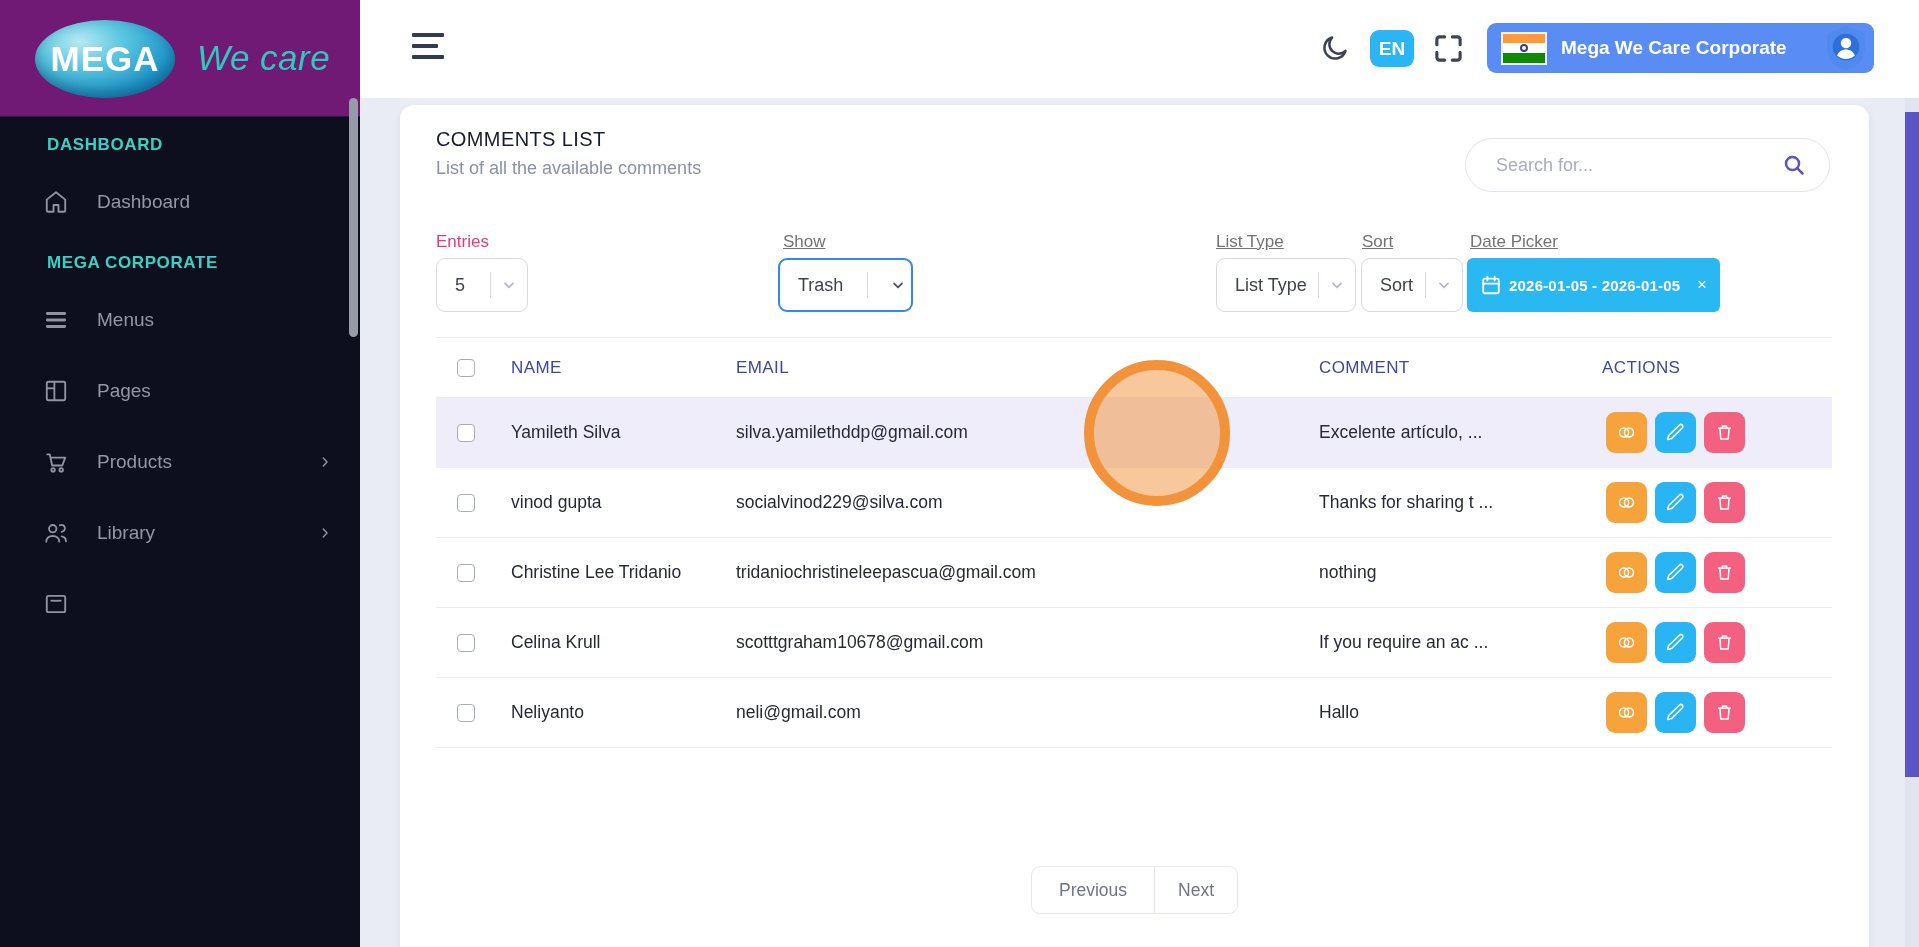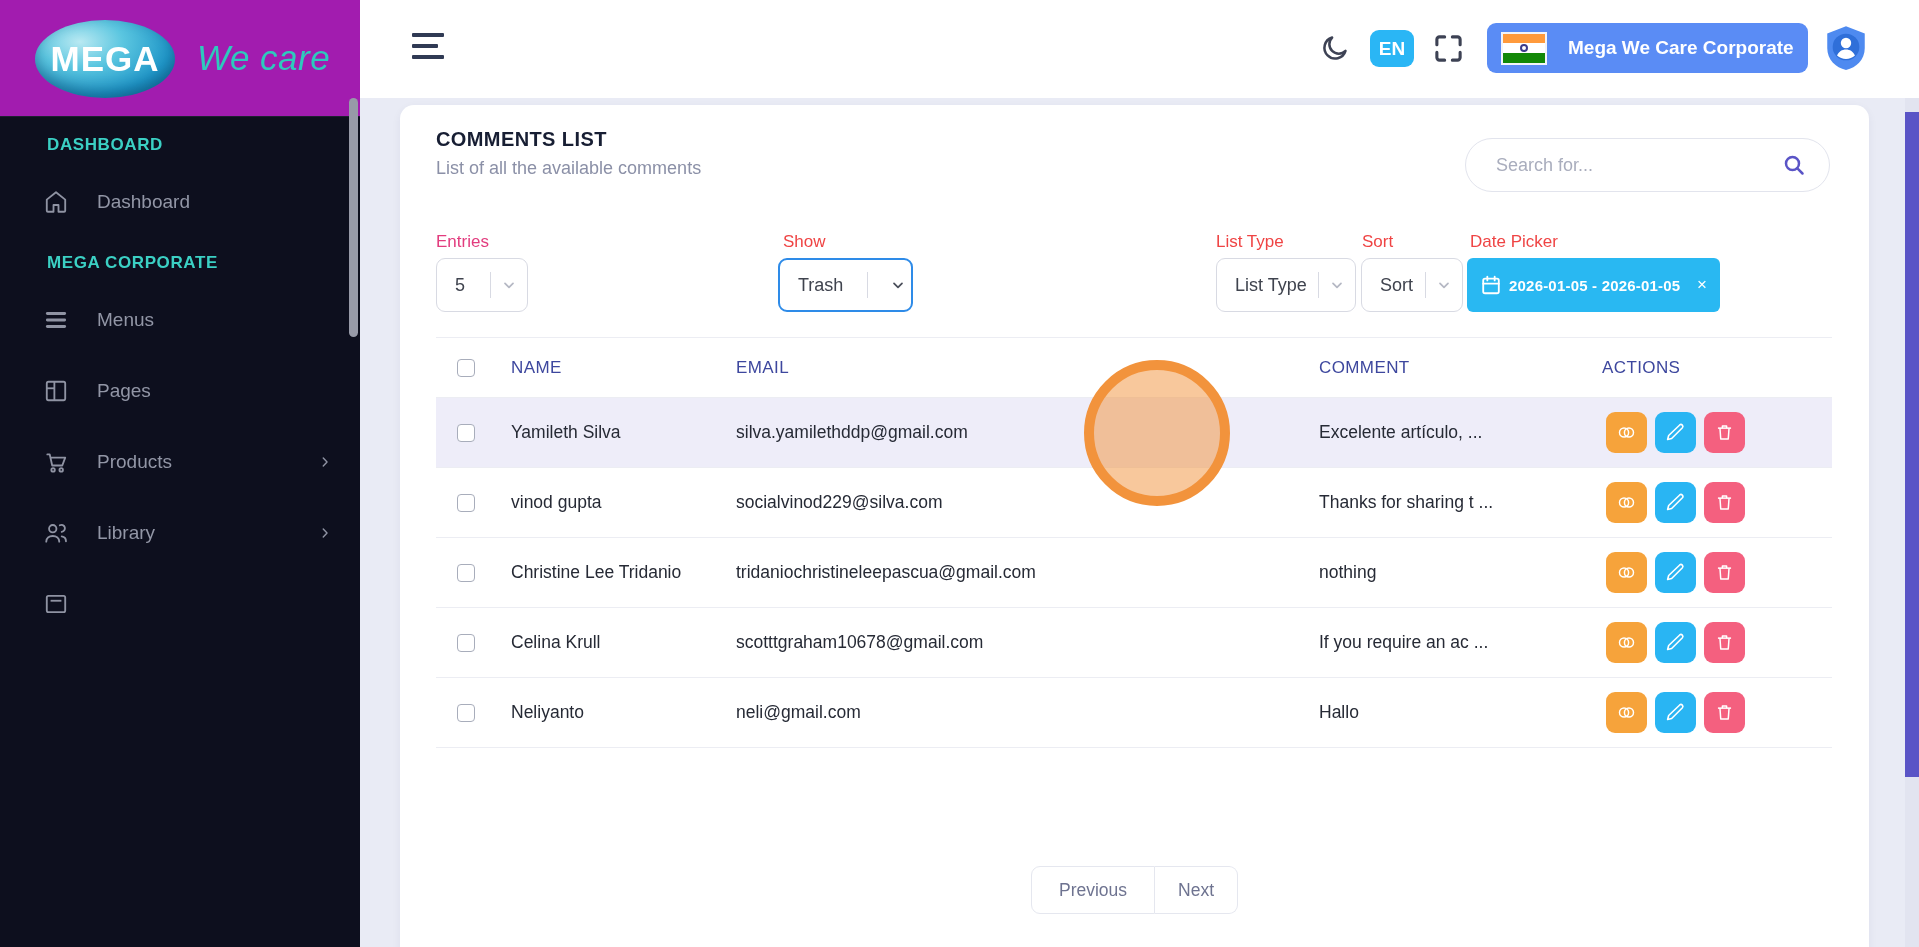--- a/index.html
+++ b/index.html
@@ -11,21 +11,21 @@
     color:#262a35;
   }
   svg { display:block; }
 
   
   .sidebar {
     position:absolute; left:0; top:0; width:360px; height:947px;
     background:#0d0f1e; z-index:10;
   }
   .logo-block {
-    height:117px; background:#a21caf; border-bottom:1px solid #1d2030;
+    height:117px; background:#701a75; border-bottom:1px solid #1d2030;
     position:relative;
   }
   .logo-oval {
     position:absolute; left:35px; top:20px; width:140px; height:78px;
     border-radius:50%;
     background:radial-gradient(ellipse at 32% 28%, #b9e9f2 0%, #5bc6e0 32%, #1f96c8 68%, #0f6ea0 100%);
     display:flex; align-items:center; justify-content:center;
     box-shadow:inset 0 -6px 14px rgba(0,40,70,.35);
   }
   .logo-oval span { color:#fff; font-size:35px; font-weight:800; letter-spacing:1px; }
@@ -64,23 +64,23 @@
   .hamburger i:nth-child(3){ width:32px; }
   .hicon { position:absolute; color:#3d4254; cursor:pointer; }
   .moon { left:960px; top:33px; width:30px; height:30px; }
   .lang-badge {
     position:absolute; left:1010px; top:30px; width:44px; height:37px;
     background:#2ab6f5; color:#fff; font-size:19px; font-weight:700;
     border-radius:9px; display:flex; align-items:center; justify-content:center; cursor:pointer;
   }
   .fullscreen { left:1073px; top:33px; width:31px; height:31px; }
   .org-btn {
-    position:absolute; left:1127px; top:23px; height:50px; width:321px;
+    position:absolute; left:1127px; top:23px; height:50px; width:387px;
     background:#5a8cf5; border-radius:9px; display:flex; align-items:center;
-    padding:0 14px; cursor:pointer; gap:21px;
+    padding:0 14px; cursor:pointer; gap:14px;
   }
   .flag { width:46px; height:33px; border:2px solid #f2f4fa; display:flex; flex-direction:column; }
   .flag i { flex:1; }
   .flag .f-or { background:#ff9a3c; }
   .flag .f-wh { background:#ffffff; position:relative; }
   .flag .f-gr { background:#128807; }
   .flag .chakra {
     position:absolute; left:50%; top:50%; width:8px; height:8px; margin:-4px 0 0 -4px;
     border:2px solid #3c3c8c; border-radius:50%;
   }
@@ -90,36 +90,36 @@
   
   .main {
     position:absolute; left:360px; top:98px; width:1559px; height:849px;
   }
   .card {
     position:absolute; left:40px; top:7px; width:1469px; height:1100px;
     background:#fff; border-radius:14px; padding:22px 36px;
     box-shadow:0 3px 10px rgba(40,40,90,.06);
   }
   .card-head { position:relative; height:57px; }
-  .page-title { font-size:20px; line-height:24px; font-weight:700; color:#171e33; letter-spacing:.4px; }
+  .page-title { font-size:20px; line-height:24px; font-weight:400; color:#171e33; letter-spacing:.4px; }
   .page-subtitle { margin-top:7px; font-size:18px; line-height:21px; color:#8b90a7; }
   .search-wrap { position:absolute; right:3px; top:11px; width:365px; height:54px; }
   .search-input {
     width:100%; height:100%; border:1px solid #e2e4ed; border-radius:27px;
     padding:0 62px 0 30px; font-size:18px; color:#4a4e5a; outline:none;
     font-family:"Liberation Sans", sans-serif; background:#fff;
   }
   .search-input::placeholder { color:#a9adbd; }
   .search-icon { position:absolute; right:24px; top:15px; width:24px; height:24px; color:#5a54c6; cursor:pointer; }
 
   
   .filters { position:relative; margin-top:48px; height:92px; }
   .f-label { position:absolute; top:0; height:20px; line-height:20px; font-size:17px; }
   .f-pink { color:#e23c7e; }
-  .f-orange { color:#ef4444; }
+  .f-orange { color:#737373;text-decoration:underline; }
   .select {
     position:absolute; top:26px; height:54px; border:1px solid #d8dae3; border-radius:9px;
     background:#fff; display:flex; align-items:center; cursor:pointer;
   }
   .select .sval { padding-left:18px; font-size:18px; color:#3f434e; flex:1; white-space:nowrap; }
   .select .sdiv { width:1px; height:26px; background:#d8dae3; margin:0 0 0 8px; }
   .select .scaret { width:36px; display:flex; justify-content:center; color:#b5b8c4; }
   .select.focused { border:2px solid #2e8be8; }
   .select.focused .scaret { color:#4a4e5a; }
 

